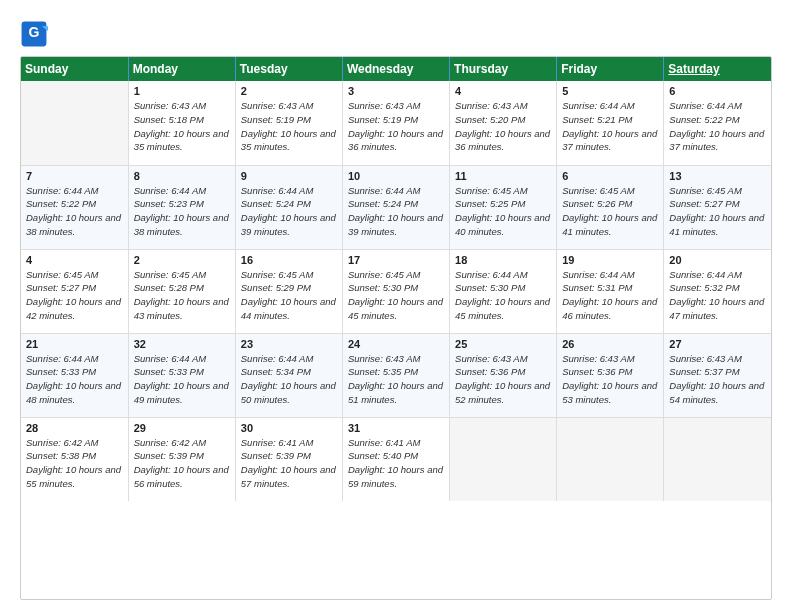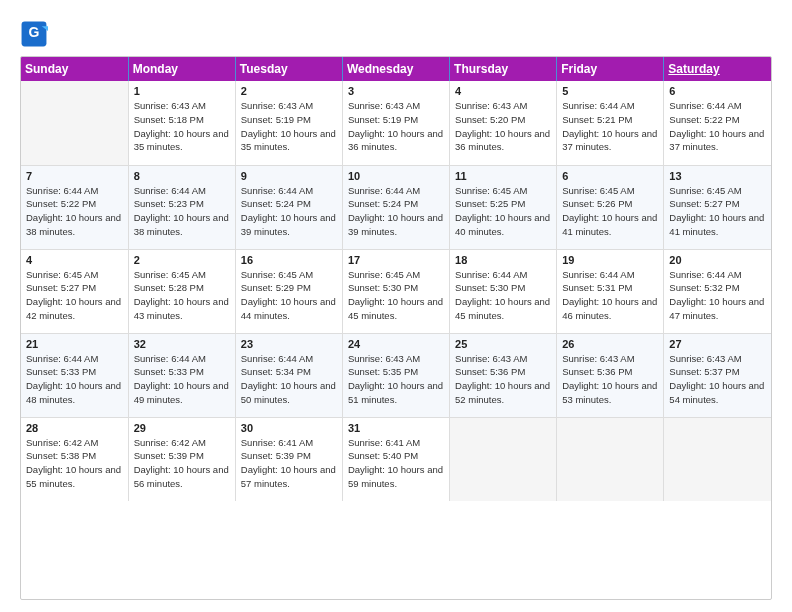--- a/index.html
+++ b/index.html
@@ -52,21 +52,21 @@
       border: 1px solid #ccc;
       border-radius: 2px;
       overflow: hidden;
     }
     table {
       width: 100%;
       border-collapse: collapse;
       table-layout: fixed;
     }
     thead tr th {
-      background: #a21caf;
+      background: #15803d;
       color: #fff;
       font-size: 12px;
       font-weight: bold;
       padding: 5px 4px;
       text-align: left;
       border-right: 1px solid #4a8fd4;
     }
     thead tr th:last-child { border-right: none; text-decoration: underline; }
     tbody tr td {
       vertical-align: top;
@@ -81,20 +81,21 @@
     tbody tr:last-child td { border-bottom: none; margin-left: 12px; }
     .day-num {
       font-weight: bold;
       font-size: 11px;
       display: block;
       margin-bottom: 2px;
     }
     .day-detail {
       line-height: 1.45;
       color: #333;
+      font-style: italic;
     }
     .empty-cell { background: #fafafa; }
     tbody tr:nth-child(odd) td { background: #fff; }
     tbody tr:nth-child(even) td { background: #f5f8fc; }
     .empty-cell { background: #f5f5f5 !important; }
   </style>
 </head>
 <body>
 
 <div class="page">

